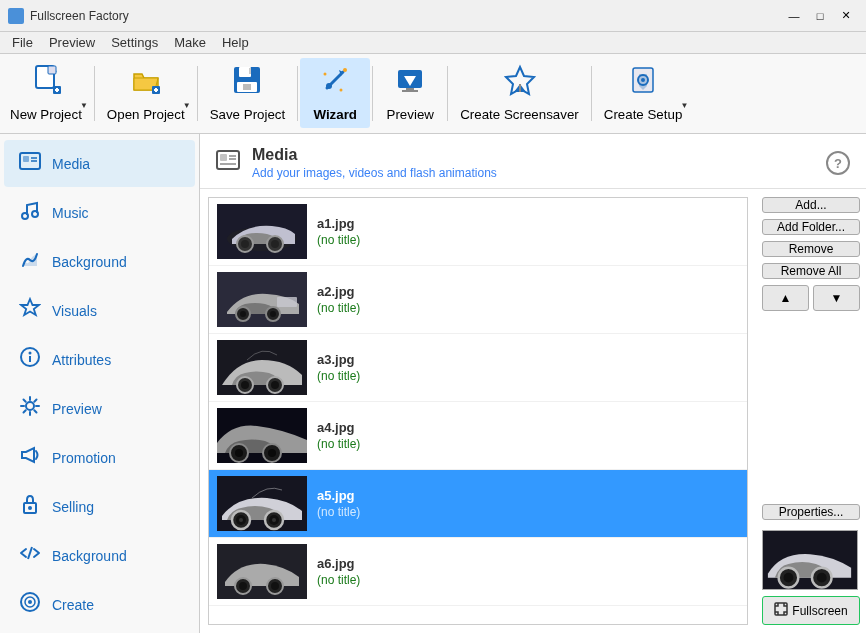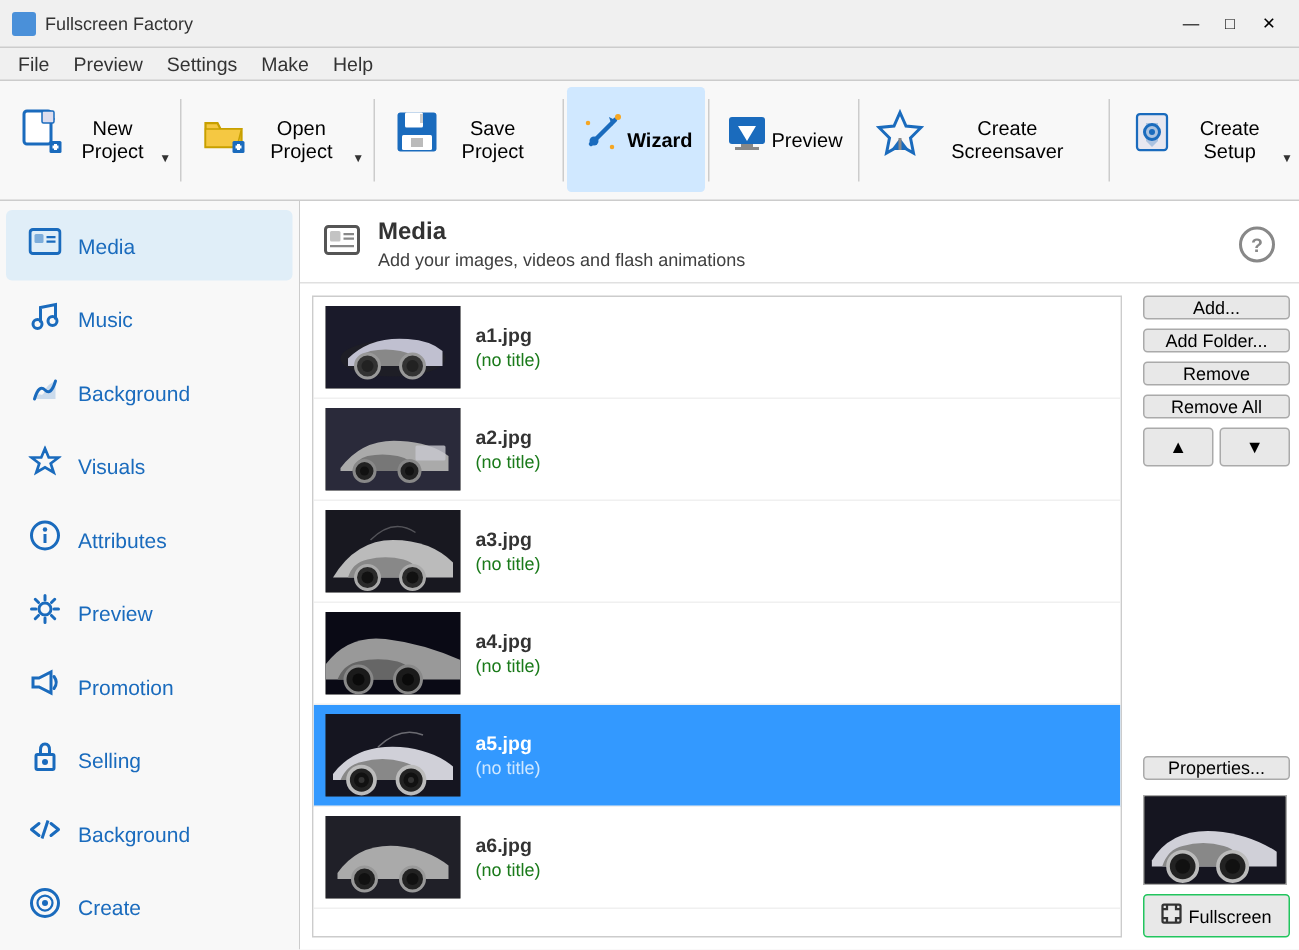--- a/index.html
+++ b/index.html
@@ -41,21 +41,21 @@
     .toolbar {
       background: #f8f8f8;
       border-bottom: 1px solid #ccc;
       display: flex;
       align-items: stretch;
       padding: 4px 0;
       min-height: 80px;
     }
     .toolbar-btn {
       display: flex;
-      flex-direction: row;
+      flex-direction: column;
       align-items: center;
       justify-content: center;
       padding: 4px 10px;
       cursor: pointer;
       border: none;
       background: transparent;
       min-width: 70px;
       height: 70px;
       border-radius: 3px;
       position: relative;
@@ -106,21 +106,21 @@
       overflow: hidden;
     }
     .content-header {
       display: flex;
       align-items: center;
       padding: 12px 16px 8px 16px;
       border-bottom: 1px solid #e0e0e0;
     }
     .content-header-icon { font-size: 22px; margin-right: 12px; color: #555; }
     .content-header-title { font-size: 16px; font-weight: bold; }
-    .content-header-subtitle { font-size: 12px; color: #404040; margin-top: 2px; }
+    .content-header-subtitle { font-size: 12px; color: #3b82f6; margin-top: 2px; }
     .content-help { margin-left: auto; width: 24px; height: 24px; border-radius: 50%; border: 2px solid #888; display: flex; align-items: center; justify-content: center; font-weight: bold; color: #888; cursor: pointer; font-size: 13px; }
 
     .content-body {
       display: flex;
       flex: 1;
       overflow: hidden;
     }
 
     
     .media-list-wrapper {

